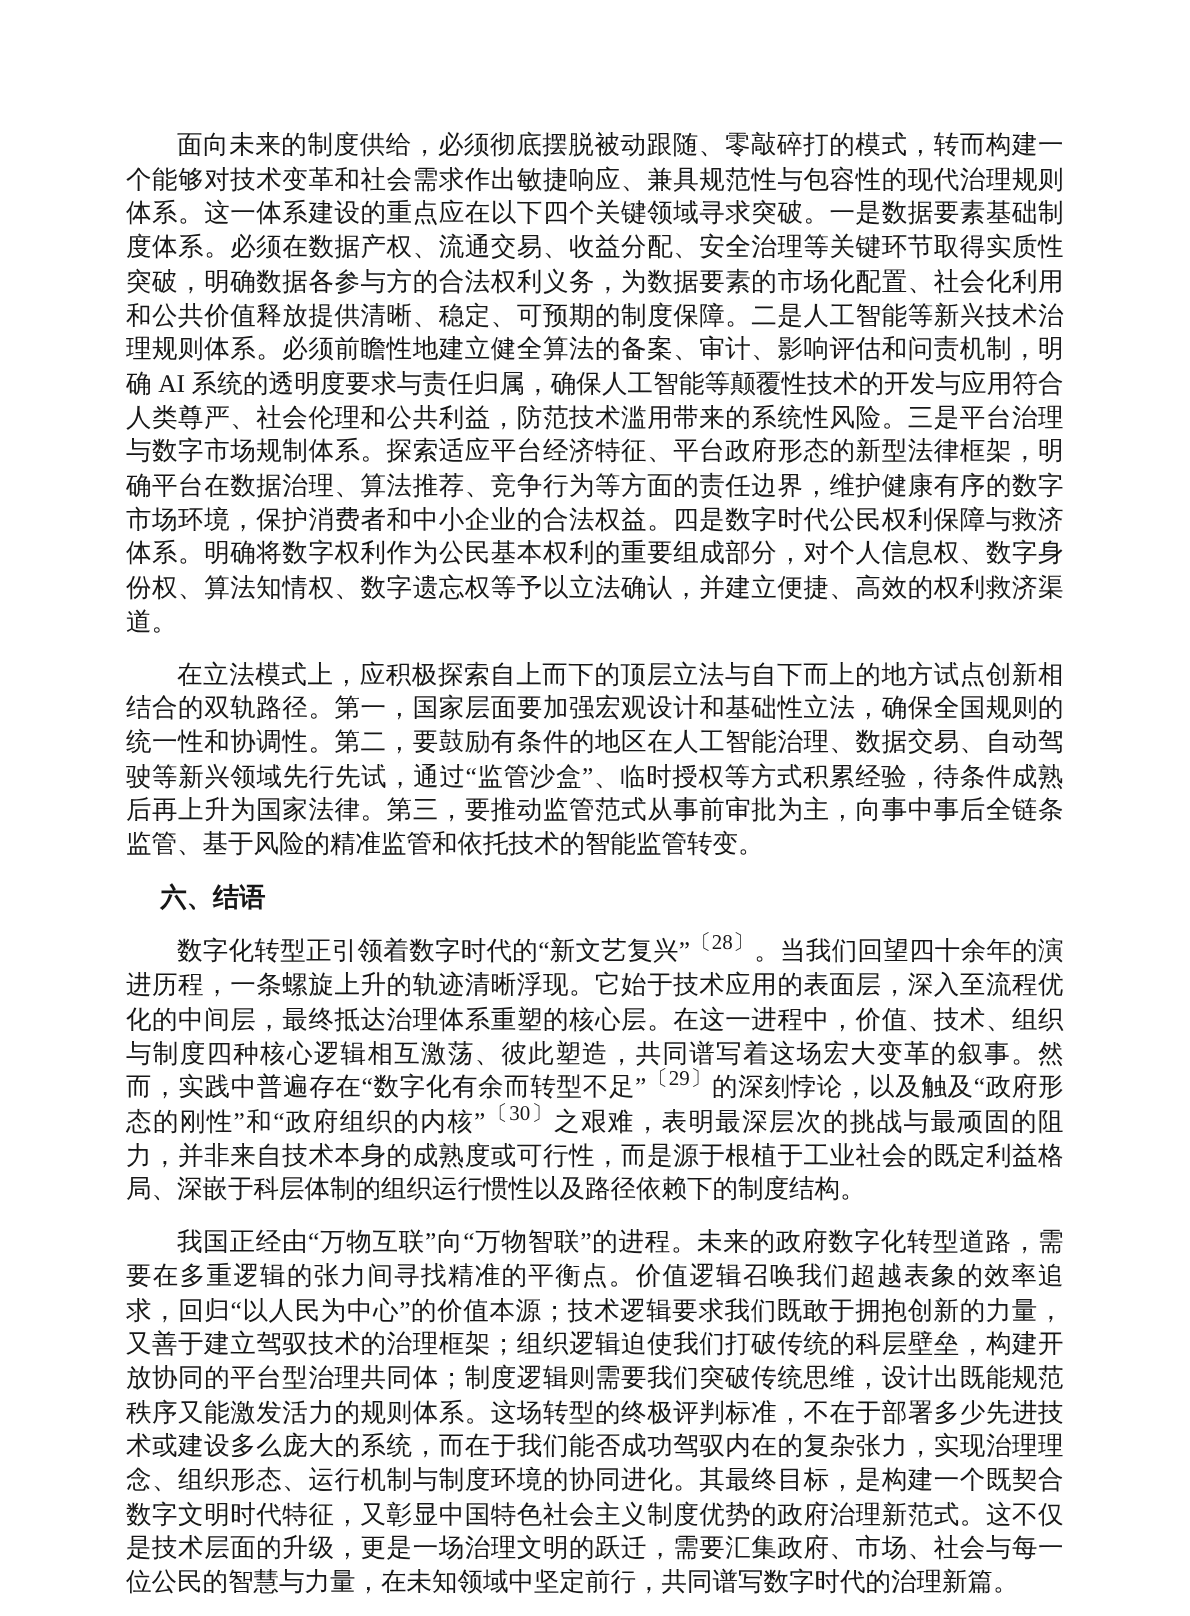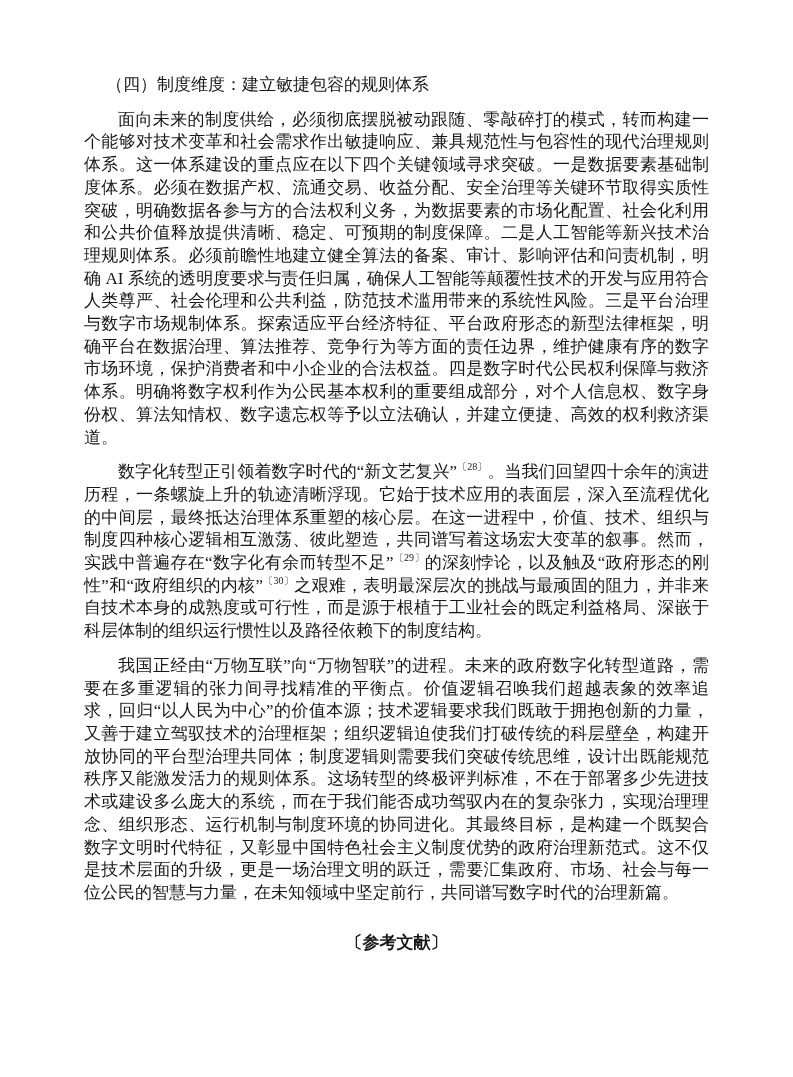--- a/index.html
+++ b/index.html
@@ -28,43 +28,44 @@
     text-indent: 2em;
   }
   .section-heading {
     margin: 11px 0 14px 0;
     font-family: "Liberation Sans", "DejaVu Sans", sans-serif;
     font-weight: bold;
     font-size: 17.5px;
     text-indent: 2em;
   }
   .ref-sup {
-    font-size: 10px;
+    font-size: 14px;
     vertical-align: super;
     line-height: 0;
   }
   .refs-heading {
     margin-top: 27px;
     margin-bottom: 5px;
     text-align: center;
     font-family: "Liberation Sans", "DejaVu Sans", sans-serif;
     font-weight: bold;
     font-size: 17px;
   }
 </style>
 </head>
 <body>
 
 <div class="page">
 
-  <h3 class="sub-heading">（四）制度维度：建立敏捷包容的规则体系</h3>
 
   <p class="body-para">面向未来的制度供给，必须彻底摆脱被动跟随、零敲碎打的模式，转而构建一个能够对技术变革和社会需求作出敏捷响应、兼具规范性与包容性的现代治理规则体系。这一体系建设的重点应在以下四个关键领域寻求突破。一是数据要素基础制度体系。必须在数据产权、流通交易、收益分配、安全治理等关键环节取得实质性突破，明确数据各参与方的合法权利义务，为数据要素的市场化配置、社会化利用和公共价值释放提供清晰、稳定、可预期的制度保障。二是人工智能等新兴技术治理规则体系。必须前瞻性地建立健全算法的备案、审计、影响评估和问责机制，明确 AI 系统的透明度要求与责任归属，确保人工智能等颠覆性技术的开发与应用符合人类尊严、社会伦理和公共利益，防范技术滥用带来的系统性风险。三是平台治理与数字市场规制体系。探索适应平台经济特征、平台政府形态的新型法律框架，明确平台在数据治理、算法推荐、竞争行为等方面的责任边界，维护健康有序的数字市场环境，保护消费者和中小企业的合法权益。四是数字时代公民权利保障与救济体系。明确将数字权利作为公民基本权利的重要组成部分，对个人信息权、数字身份权、算法知情权、数字遗忘权等予以立法确认，并建立便捷、高效的权利救济渠道。</p>
 
+  <p class="body-para">在立法模式上，应积极探索自上而下的顶层立法与自下而上的地方试点创新相结合的双轨路径。第一，国家层面要加强宏观设计和基础性立法，确保全国规则的统一性和协调性。第二，要鼓励有条件的地区在人工智能治理、数据交易、自动驾驶等新兴领域先行先试，通过“监管沙盒”、临时授权等方式积累经验，待条件成熟后再上升为国家法律。第三，要推动监管范式从事前审批为主，向事中事后全链条监管、基于风险的精准监管和依托技术的智能监管转变。</p>
 
+  <h2 class="section-heading">六、结语</h2>
 
   <p class="body-para"><span>数字化转型正引领着数字时代的“新文艺复兴”</span><sup class="ref-sup">〔28〕</sup><span>。当我们回望四十余年的演进历程，一条螺旋上升的轨迹清晰浮现。它始于技术应用的表面层，深入至流程优化的中间层，最终抵达治理体系重塑的核心层。在这一进程中，价值、技术、组织与制度四种核心逻辑相互激荡、彼此塑造，共同谱写着这场宏大变革的叙事。然而，实践中普遍存在“数字化有余而转型不足”</span><sup class="ref-sup">〔29〕</sup><span>的深刻悖论，以及触及“政府形态的刚性”和“政府组织的内核”</span><sup class="ref-sup">〔30〕</sup><span>之艰难，表明最深层次的挑战与最顽固的阻力，并非来自技术本身的成熟度或可行性，而是源于根植于工业社会的既定利益格局、深嵌于科层体制的组织运行惯性以及路径依赖下的制度结构。</span></p>
 
   <p class="body-para">我国正经由“万物互联”向“万物智联”的进程。未来的政府数字化转型道路，需要在多重逻辑的张力间寻找精准的平衡点。价值逻辑召唤我们超越表象的效率追求，回归“以人民为中心”的价值本源；技术逻辑要求我们既敢于拥抱创新的力量，又善于建立驾驭技术的治理框架；组织逻辑迫使我们打破传统的科层壁垒，构建开放协同的平台型治理共同体；制度逻辑则需要我们突破传统思维，设计出既能规范秩序又能激发活力的规则体系。这场转型的终极评判标准，不在于部署多少先进技术或建设多么庞大的系统，而在于我们能否成功驾驭内在的复杂张力，实现治理理念、组织形态、运行机制与制度环境的协同进化。其最终目标，是构建一个既契合数字文明时代特征，又彰显中国特色社会主义制度优势的政府治理新范式。这不仅是技术层面的升级，更是一场治理文明的跃迁，需要汇集政府、市场、社会与每一位公民的智慧与力量，在未知领域中坚定前行，共同谱写数字时代的治理新篇。</p>
 
   <div class="refs-heading">〔参考文献〕</div>
 
 </div>
 
 </body></html>

